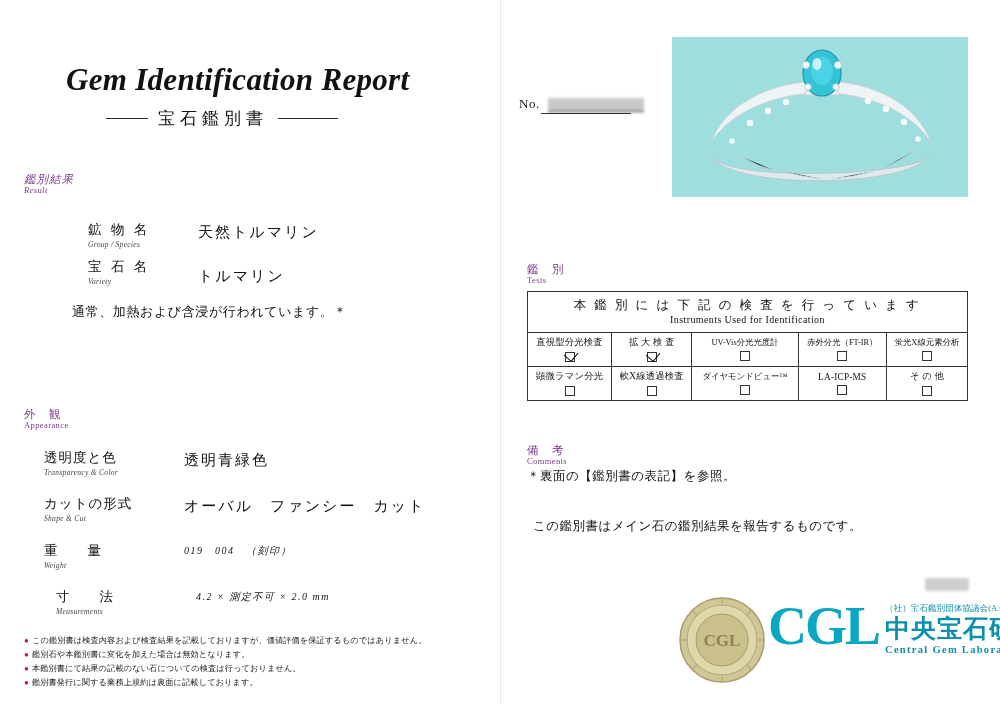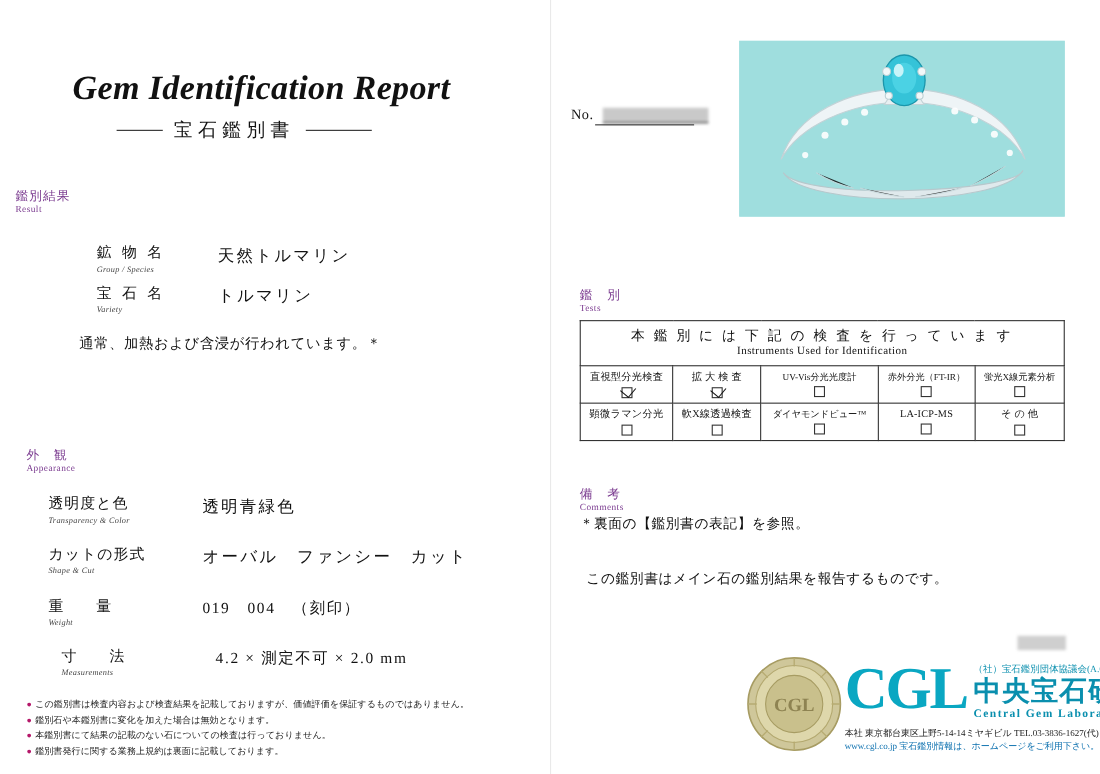--- a/index.html
+++ b/index.html
@@ -31,21 +31,21 @@
 
   .sec-label{position:absolute;}
   .sec-jp{font-size:11.5px;color:#7a3a8f;letter-spacing:1px;line-height:1.15;}
   .sec-en{font-size:8.5px;color:#7a3a8f;letter-spacing:.4px;line-height:1.15;}
 
   .field{position:absolute;display:flex;align-items:flex-start;}
   .fl{width:110px;flex:0 0 110px;}
   .fl-jp{font-size:13.5px;letter-spacing:3px;color:#111;line-height:1.15;white-space:nowrap;}
   .fl-en{font-size:7.5px;letter-spacing:.3px;color:#444;line-height:1.25;margin-top:2px;white-space:nowrap;font-style:italic;}
   .fv{font-size:15px;letter-spacing:2px;color:#111;padding-top:1px;white-space:nowrap;}
-  .fv.small{font-size:14px;letter-spacing:1.5px;}
+  .fv.small{font-size:10px;letter-spacing:1.5px;font-style:italic;}
 
   .note-line{position:absolute;font-size:13px;letter-spacing:.6px;color:#111;}
 
   .footnotes{position:absolute;left:24px;top:634px;width:420px;}
   .fn{font-size:8.2px;color:#222;line-height:1.62;letter-spacing:.1px;white-space:nowrap;}
   .fn .dot{color:#b5186a;font-size:8px;margin-right:3px;}
 
   
   .vdiv{position:absolute;left:500px;top:0;width:1px;height:704px;background:#e9e9e9;}
 
@@ -125,34 +125,34 @@
 
   <div class="title-block">
     <div class="title-main">Gem Identification Report</div>
     <div class="title-sub-wrap">
       <div class="title-sub-line"></div>
       <div class="title-sub">宝石鑑別書</div>
       <div class="title-sub-line2"></div>
     </div>
   </div>
 
-  <div class="sec-label" style="left:14px;top:173px;">
+  <div class="sec-label" style="left:24px;top:173px;font-style:italic;">
     <div class="sec-jp">鑑別結果</div>
     <div class="sec-en">Result</div>
   </div>
 
   <div class="field" style="left:88px;top:222px;">
     <div class="fl">
       <div class="fl-jp">鉱 物 名</div>
       <div class="fl-en">Group / Species</div>
     </div>
     <div class="fv">天然トルマリン</div>
   </div>
 
-  <div class="field" style="left:88px;top:259px;">
+  <div class="field" style="left:88px;top:259px;align-items:flex-end;">
     <div class="fl">
       <div class="fl-jp">宝 石 名</div>
       <div class="fl-en">Variety</div>
     </div>
     <div class="fv">トルマリン</div>
   </div>
 
   <div class="note-line" style="left:72px;top:303px;">通常、加熱および含浸が行われています。＊</div>
 
   <div class="sec-label" style="left:24px;top:408px;">
@@ -334,20 +334,16 @@
   </div>
 
   <div class="cgl">
     <div class="cgl-mark">CGL</div>
     <div class="cgl-text">
       <div class="cgl-agl">（社）宝石鑑別団体協議会(A.G.L)会員</div>
       <div class="cgl-jp">中央宝石研究所</div>
       <div class="cgl-en">Central Gem Laboratory</div>
     </div>
   </div>
-  <div class="cgl-addr">
-    <div>本社 東京都台東区上野5-14-14ミヤギビル TEL.03-3836-1627(代)</div>
-    <div class="blue">www.cgl.co.jp  宝石鑑別情報は、ホームページをご利用下さい。</div>
-  </div>
 
   <div class="redact"></div>
 
 </div>
 
 </body></html>

